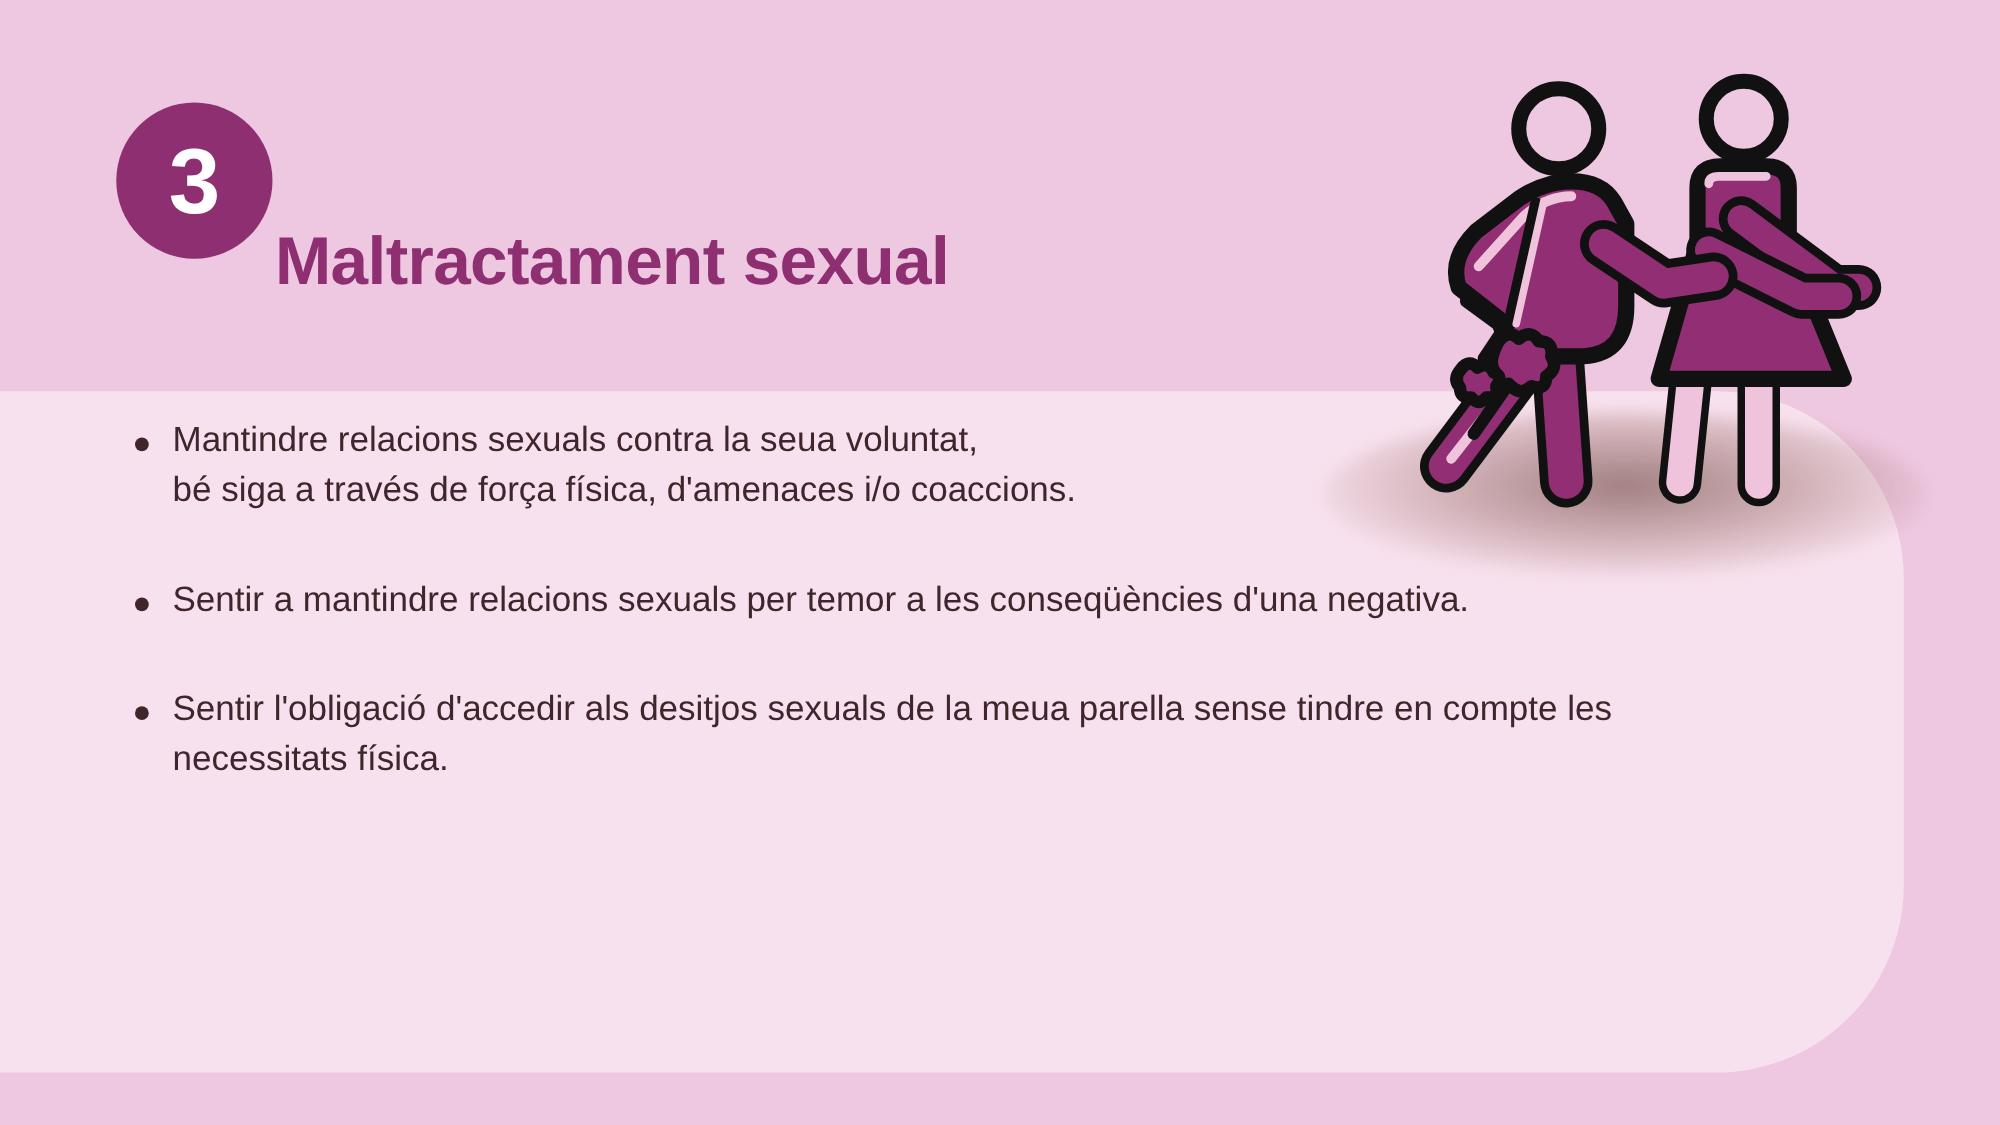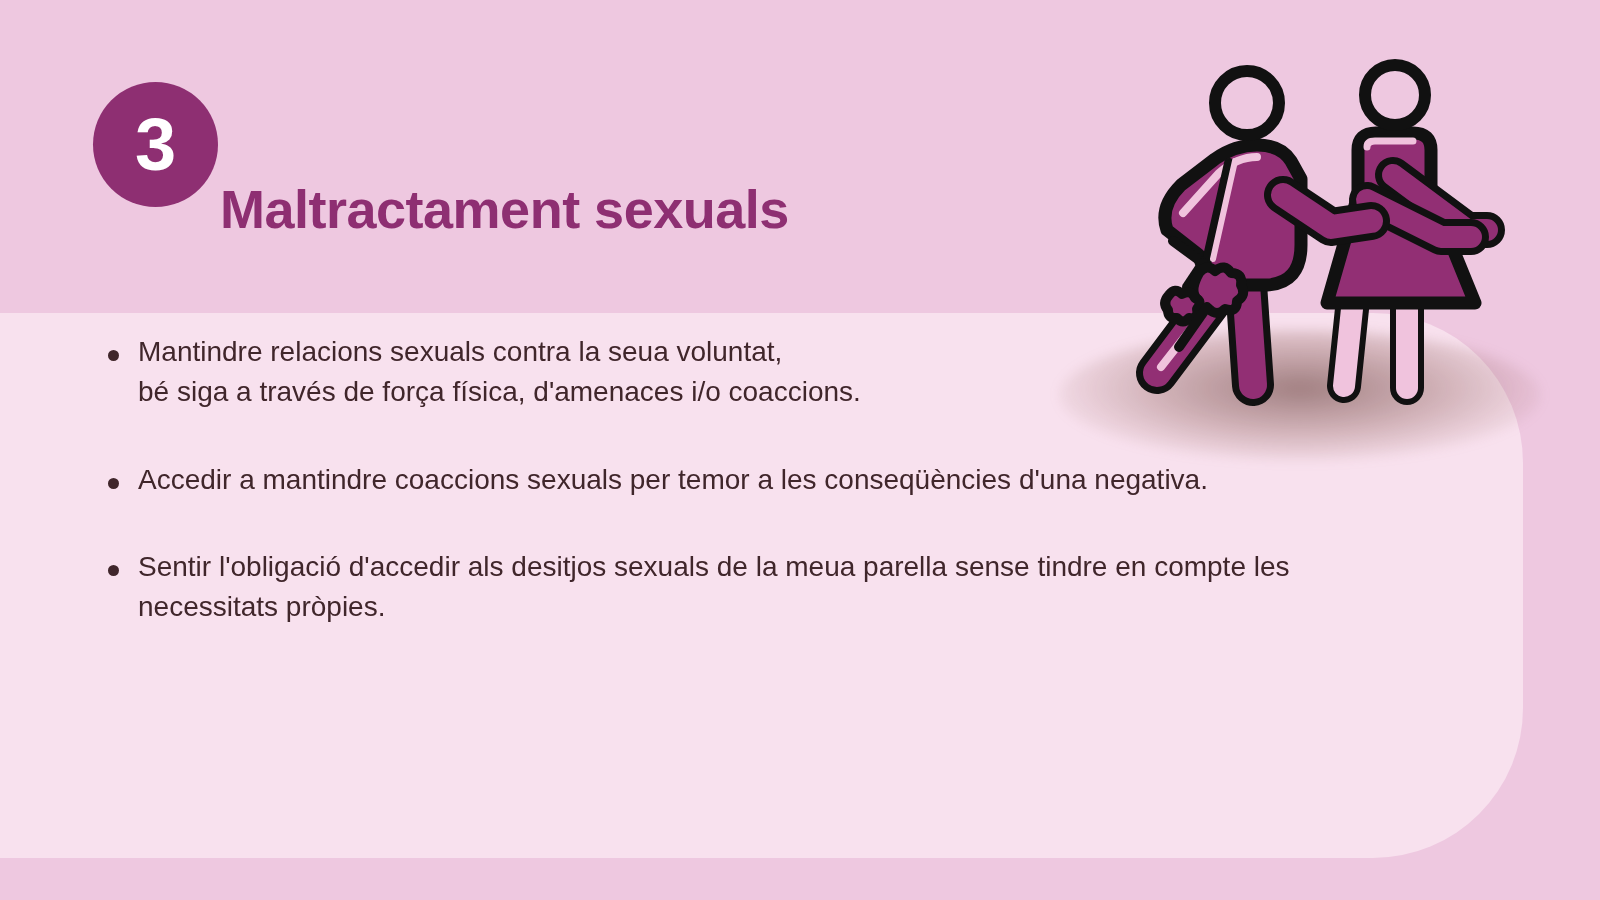--- a/index.html
+++ b/index.html
@@ -149,35 +149,35 @@
 
   <div class="header-band"></div>
   <div class="bottom-band"></div>
   <div class="content-panel"></div>
   <div class="ground-shadow"></div>
 
   <div class="badge">
     <span class="badge-number">3</span>
   </div>
 
-  <div class="title">Maltractament sexuals</div>
+  <div class="title">Maltractament sexual</div>
 
   <ul class="bullet-list">
     <li class="bullet-item">
       <span class="bullet-dot"></span>
       <span class="bullet-text">Mantindre relacions sexuals contra la seua voluntat,
 bé siga a través de força física, d'amenaces i/o coaccions.</span>
     </li>
     <li class="bullet-item">
       <span class="bullet-dot"></span>
-      <span class="bullet-text">Accedir a mantindre coaccions sexuals per temor a les conseqüències d'una negativa.</span>
+      <span class="bullet-text">Sentir a mantindre relacions sexuals per temor a les conseqüències d'una negativa.</span>
     </li>
     <li class="bullet-item">
       <span class="bullet-dot"></span>
-      <span class="bullet-text">Sentir l'obligació d'accedir als desitjos sexuals de la meua parella sense tindre en compte les necessitats pròpies.</span>
+      <span class="bullet-text">Sentir l'obligació d'accedir als desitjos sexuals de la meua parella sense tindre en compte les necessitats física.</span>
     </li>
   </ul>
 
   <div class="figures">
     <svg viewBox="0 0 400 355" xmlns="http://www.w3.org/2000/svg">
       <g fill="none" stroke="#111111" stroke-width="11" stroke-linecap="round" stroke-linejoin="round">
 
         <path d="M262 195 L248 330" stroke-width="11" fill="none"></path>
         <path d="M262 195 L248 330" stroke="#f0c3dd" stroke-width="26" stroke-linecap="round"></path>
         <path d="M262 195 L248 330" stroke="#111111" stroke-width="11" fill="none" style="stroke:none"></path>

